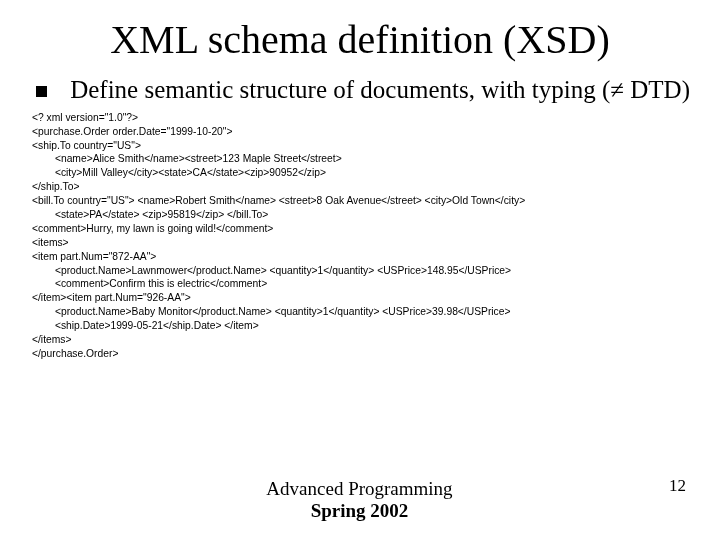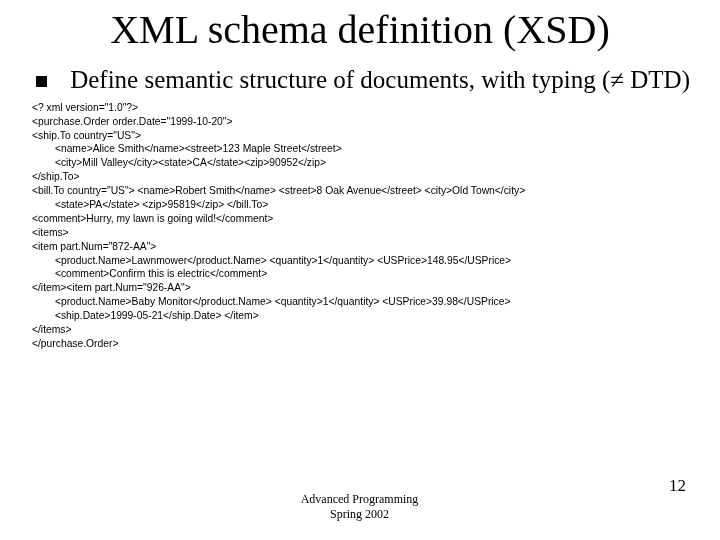--- a/index.html
+++ b/index.html
@@ -10,21 +10,21 @@
     background: #ffffff;
     font-family: "Times New Roman", Times, serif;
     color: #000;
     overflow: hidden;
   }
   .slide {
     width: 720px;
     height: 540px;
     position: relative;
     box-sizing: border-box;
-    padding: 6px 30px 0 30px;
+    padding: 16px 30px 0 30px;
   }
   .title {
     font-size: 40px;
     text-align: center;
     line-height: 1.1;
     margin-top: 2px;
     margin-bottom: 14px;
   }
   .bullet-row {
     display: flex;
@@ -52,24 +52,25 @@
     white-space: pre;
     margin-top: 0px;
     margin-left: 2px;
   }
   .footer-center {
     position: absolute;
     left: 0;
     right: 1px;
     bottom: 18px;
     text-align: center;
-    font-size: 12px;
+    font-size: 19px;
   }
   .footer-center .l2 {
     display: block;
+    font-weight: bold;
   }
   .footer-right {
     position: absolute;
     right: 34px;
     bottom: 44px;
     font-size: 17px;
   }
 </style>
 </head>
 <body>

